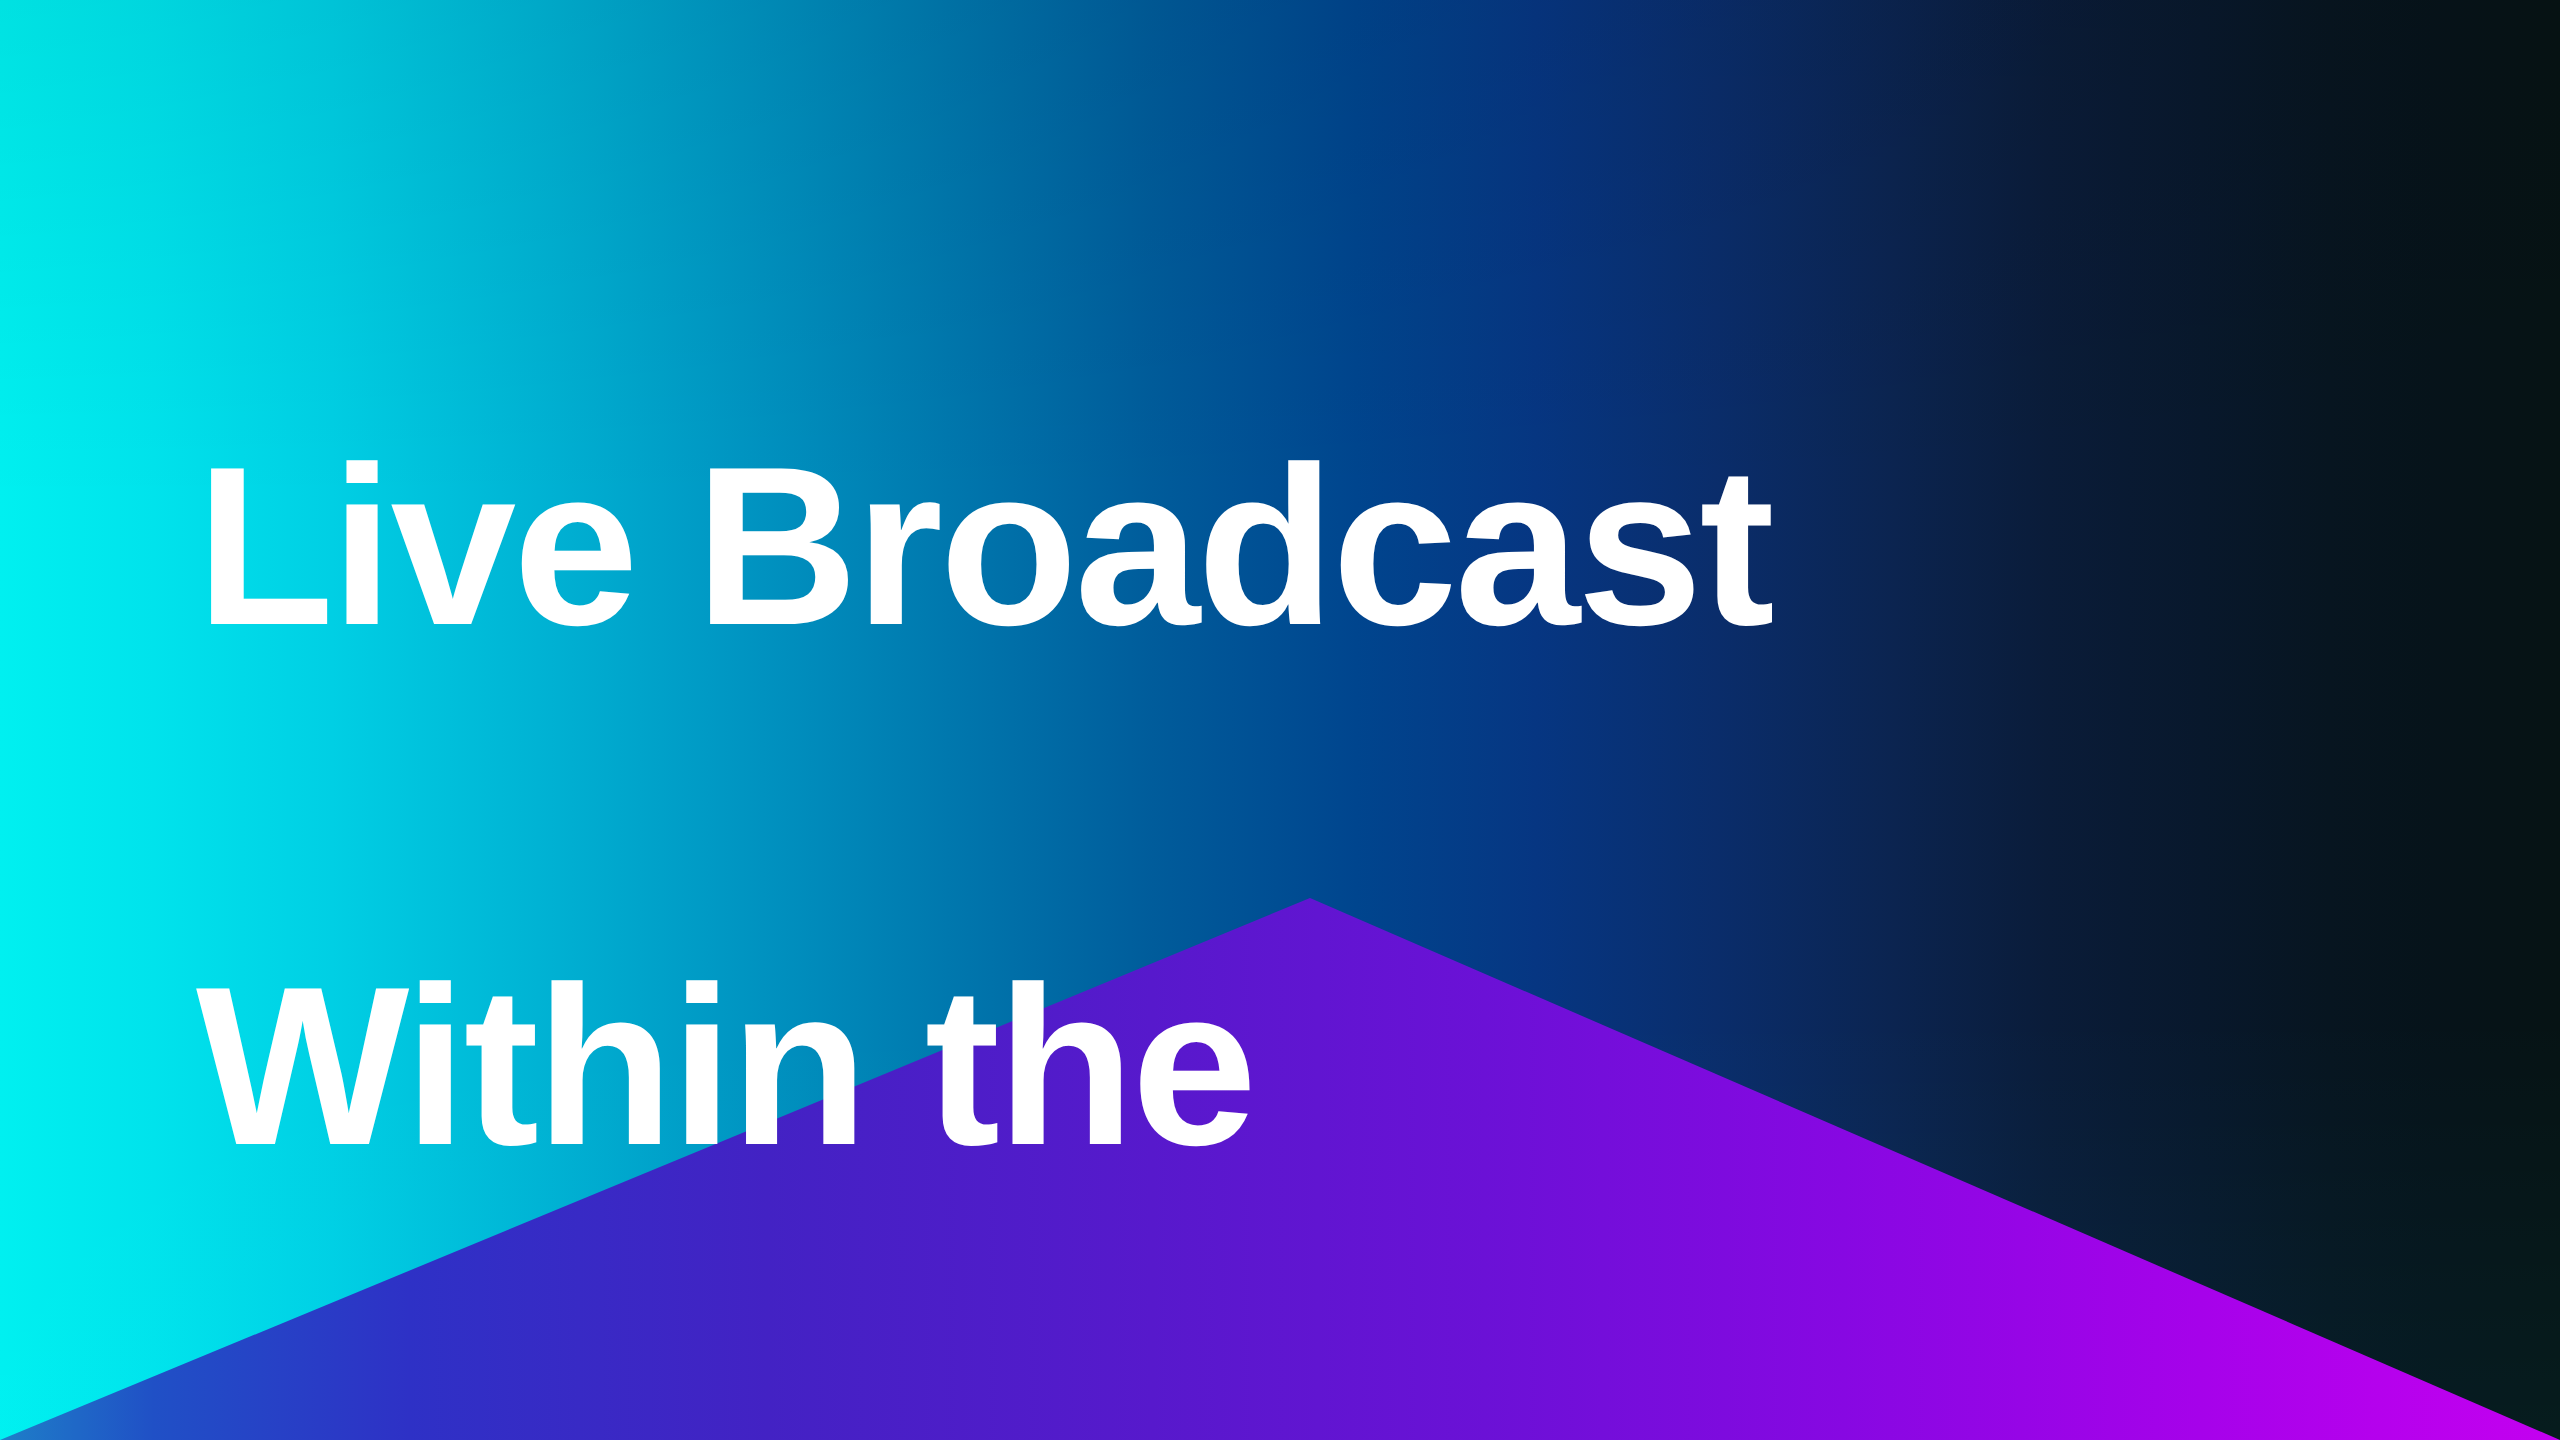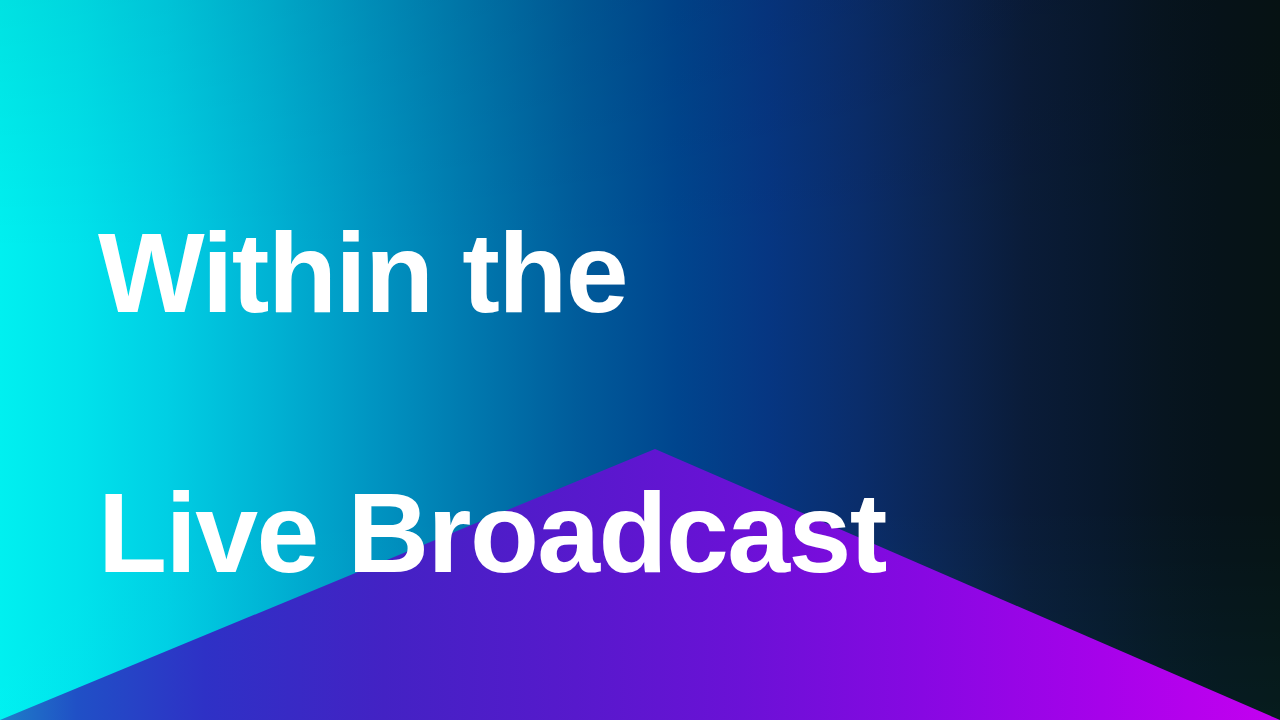--- a/index.html
+++ b/index.html
@@ -111,18 +111,18 @@
           <stop offset="0.72" stop-color="#8708E2"></stop>
           <stop offset="0.86" stop-color="#A602EA"></stop>
           <stop offset="1" stop-color="#C400F0"></stop>
         </linearGradient>
       </defs>
       <polygon points="655,449 1280,720 0,720" fill="url(#wedgeGrad)"></polygon>
     </svg>
   </div>
 
   <h1 class="headline">
+    <span class="ln">Live Broadcast</span>
     <span class="ln">Within the</span>
-    <span class="ln">Live Broadcast</span>
     
   </h1>
 
 </div>
 
 </body></html>

